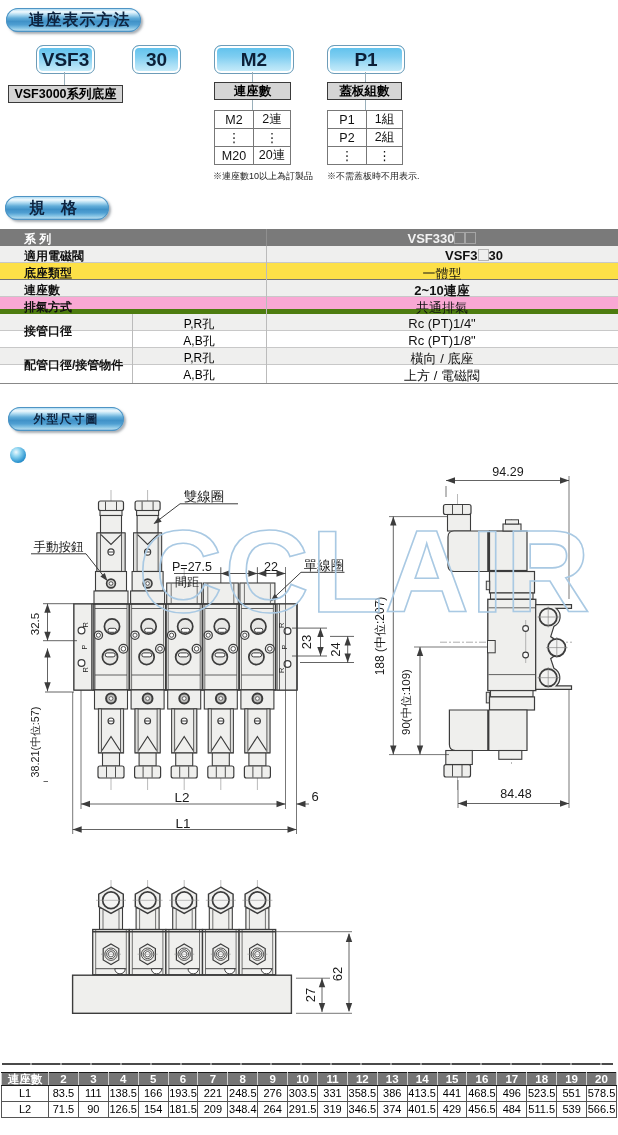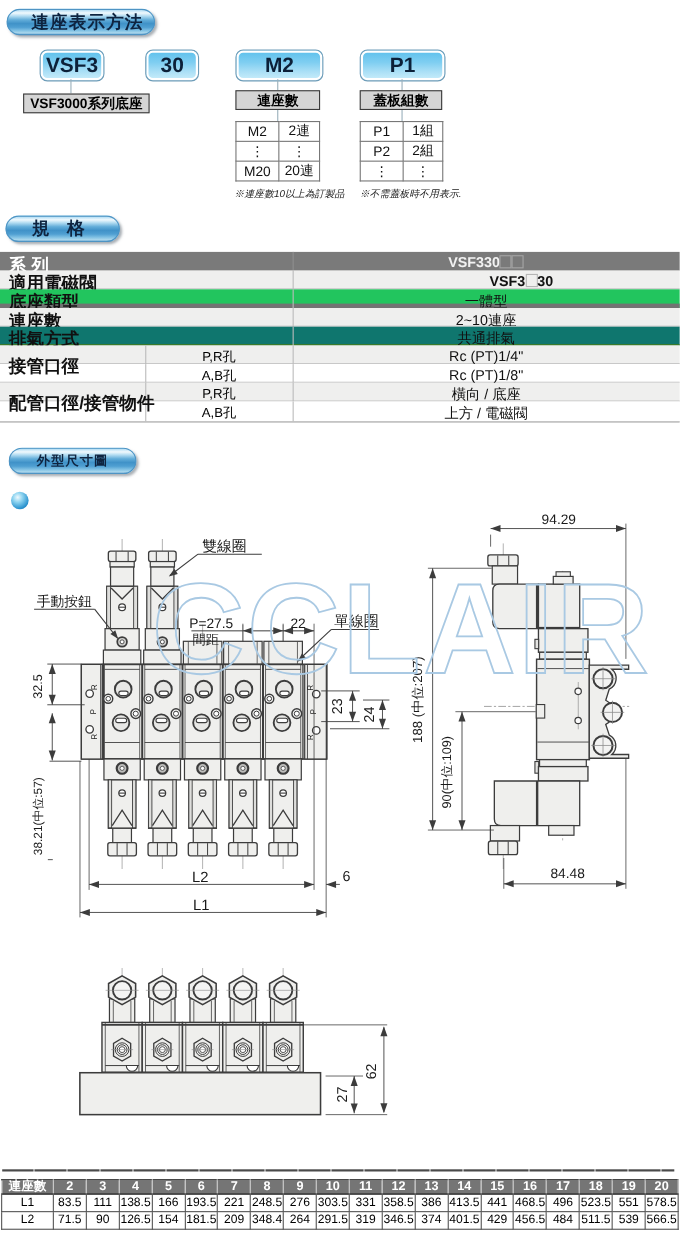--- a/index.html
+++ b/index.html
@@ -11,24 +11,24 @@
     color:#0e2440;font-weight:bold;display:flex;align-items:center;justify-content:center;}
   .bluebox{position:absolute;height:27px;border-radius:7px;
     background:linear-gradient(180deg,#5cc0ec 0%,#7fcef1 40%,#ace0f6 72%,#cbeefb 100%);
     border:1px solid #6d9cb8;box-shadow:inset 0 0 0 2px #fff;
     color:#0c2038;font-weight:bold;font-size:19px;display:flex;align-items:center;justify-content:center;}
   .graybox{position:absolute;height:16px;background:#d5d5d5;border:1.5px solid #3a3a3a;
     color:#000;font-weight:bold;font-size:12.5px;display:flex;align-items:center;justify-content:center;}
   .mtable{position:absolute;border-collapse:collapse;}
   .mtable td{border:1px solid #777;background:#fff;font-size:12.5px;text-align:center;color:#111;padding:0;}
   .vline{position:absolute;width:1px;background:#9ab0bb;}
-  .note{position:absolute;font-size:9px;color:#222;font-style:italic;}
+  .note{position:absolute;font-size:9px;color:#222;}
   
   .srow{position:absolute;left:0;width:618px;box-sizing:border-box;}
-  .slabel{position:absolute;left:8px;font-size:16px;font-weight:bold;color:#111;}
+  .slabel{position:absolute;left:24px;font-size:12px;font-weight:bold;color:#111;}
   .sval{position:absolute;left:266px;width:352px;text-align:center;font-size:13px;color:#111;}
   .box-outline{display:inline-block;width:9px;height:10px;border:1px solid #b5b5b5;vertical-align:-1px;}
   .box-outline2{display:inline-block;width:9px;height:10px;border:1px solid #9a9a9a;vertical-align:-1px;}
   
   .btable{position:absolute;border-collapse:collapse;table-layout:fixed;border-top:1.5px solid #1a1a1a;border-bottom:1.8px solid #1a1a1a;}
   .btable td{border:1px solid #555;font-size:11px;line-height:11px;text-align:center;padding:0;color:#000;height:15px;}
   .btable .hd{background:#757575;color:#fff;font-weight:bold;font-size:11.5px;height:12px;line-height:12px;border-left:1px solid #cfcfcf;border-right:1px solid #cfcfcf;border-top:1.5px solid #1a1a1a;border-bottom:1px solid #1a1a1a;}
 </style>
 </head>
 <body>
@@ -44,21 +44,21 @@
 <div class="bluebox" style="left:327px;top:45px;width:76px;">P1</div>
 
 <div class="vline" style="left:64px;top:72px;height:13px;"></div>
 
 <div class="vline" style="left:252px;top:72px;height:10px;"></div>
 <div class="vline" style="left:252px;top:99px;height:11px;"></div>
 
 <div class="vline" style="left:365px;top:72px;height:10px;"></div>
 <div class="vline" style="left:365px;top:99px;height:11px;"></div>
 
-<div class="graybox" style="left:21px;top:85px;width:113px;">VSF3000系列底座</div>
+<div class="graybox" style="left:8px;top:85px;width:113px;">VSF3000系列底座</div>
 
 <div class="graybox" style="left:214px;top:82px;width:75px;">連座數</div>
 
 <div class="graybox" style="left:327px;top:82px;width:73px;">蓋板組數</div>
 
 <table class="mtable" style="left:214px;top:110px;width:77px;">
  <tbody>
       <tr>
         <td style="width:38px;height:17px;">M2</td>
         <td>2連</td>
@@ -104,33 +104,33 @@
     <span class="sval" style="color:#f2f2f2;top:2px;font-weight:bold;">VSF330<span class="box-outline2" style="border-color:#a5a5a5;"></span><span class="box-outline2" style="border-color:#a5a5a5;"></span></span>
     <div class="abs" style="left:266px;top:0;width:1px;height:17px;background:#8f8f8f;"></div>
   </div>
 
   <div class="srow" style="top:17px;height:17px;background:#efefee;border-bottom:1px solid #c8c8c8;">
     <span class="slabel" style="top:2px;">適用電磁閥</span>
     <span class="sval" style="top:2px;font-weight:bold;padding-left:32px;">VSF3<span class="box-outline"></span>30</span>
     <div class="abs" style="left:266px;top:0;width:1px;height:17px;background:#bbb;"></div>
   </div>
 
-  <div class="srow" style="top:34px;height:17px;background:#22c55e;border-bottom:4px solid #737373;">
+  <div class="srow" style="top:34px;height:17px;background:#fde047;border-bottom:1px solid #737373;">
     <span class="slabel" style="top:2px;">底座類型</span>
     <span class="sval" style="top:2px;">一體型</span>
     <div class="abs" style="left:266px;top:0;width:1px;height:17px;background:#bbb;"></div>
   </div>
 
   <div class="srow" style="top:51px;height:17px;background:#efefee;border-bottom:1px solid #c8c8c8;">
     <span class="slabel" style="top:2px;">連座數</span>
-    <span class="sval" style="top:2px;">2~10連座</span>
+    <span class="sval" style="top:2px;font-weight:bold;">2~10連座</span>
     <div class="abs" style="left:266px;top:0;width:1px;height:17px;background:#bbb;"></div>
   </div>
 
-  <div class="srow" style="top:68px;height:17px;background:#0f766e;border-bottom:1px solid #4d7c0f;">
+  <div class="srow" style="top:68px;height:17px;background:#f9a8d4;border-bottom:5px solid #4d7c0f;">
     <span class="slabel" style="top:2px;">排氣方式</span>
     <span class="sval" style="top:2px;">共通排氣</span>
     <div class="abs" style="left:266px;top:0;width:1px;height:17px;background:#bbb;"></div>
   </div>
 
   <div class="srow" style="top:85px;height:17px;background:#efefee;border-bottom:1px solid #c8c8c8;">
     <span class="abs" style="left:132px;width:134px;text-align:center;font-size:12px;top:2px;">P,R孔</span>
     <span class="sval" style="top:2px;">Rc (PT)1/4"</span>
     <div class="abs" style="left:132px;top:0;width:1px;height:17px;background:#bbb;"></div>
     <div class="abs" style="left:266px;top:0;width:1px;height:17px;background:#bbb;"></div>

